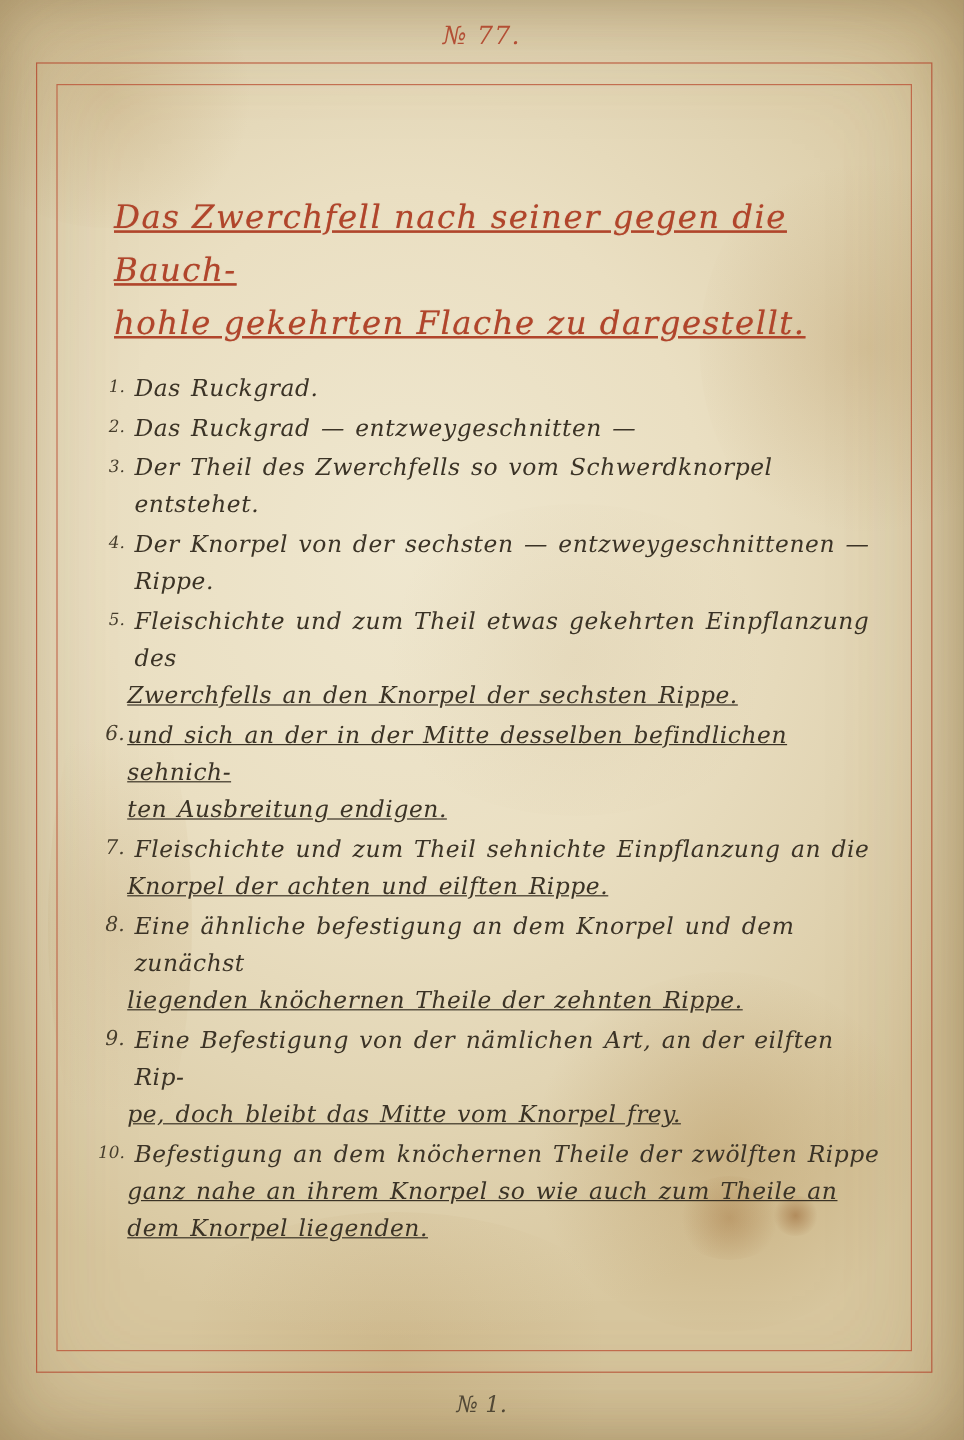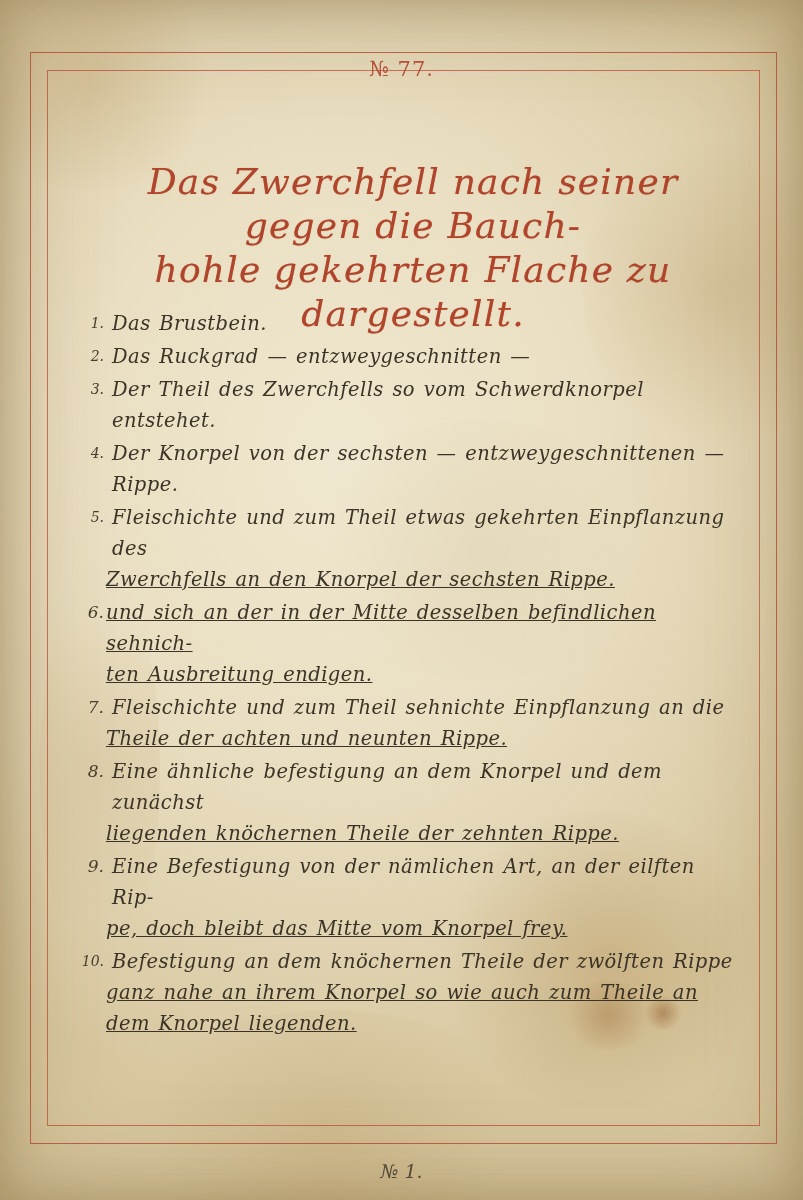--- a/index.html
+++ b/index.html
@@ -67,46 +67,46 @@
     opacity: 0.78;
   }
 
   .folio-top {
     position: absolute;
     left: 0; right: 0; top: 18px;
     text-align: center;
     font-size: 21px;
     color: #b0432a;
     font-family: "DejaVu Serif", serif;
+    font-style: italic;
     letter-spacing: 1px;
     opacity: 0.9;
-    margin-top: 39px;
   }
   .folio-bottom {
     position: absolute;
     left: 0; right: 0; bottom: 18px;
     text-align: center;
     font-size: 19px;
     color: #3e3628;
     font-family: "DejaVu Serif", serif;
     font-style: italic;
     opacity: 0.85;
   }
 
   .title {
     position: absolute;
     left: 95px; right: 72px; top: 160px;
-    text-align: center;
     color: #b1452b;
     font-family: "DejaVu Serif", serif;
     font-style: italic;
-    font-size: 36px;
+    font-size: 27px;
     line-height: 44px;
     letter-spacing: 1.2px;
     text-shadow: 0 0 0.7px rgba(150,60,35,0.5);
+    text-decoration: underline;
   }
   .title .l2 { display: block; }
 
   .content {
     position: absolute;
     left: 70px; right: 60px; top: 308px;
   }
   .entry {
     display: flex;
     align-items: flex-start;
@@ -160,21 +160,21 @@
   <div class="title">
     <span class="l1">Das Zwerchfell nach seiner gegen die Bauch-</span>
     <span class="l2">hohle gekehrten Flache zu dargestellt.</span>
   </div>
 
   <div class="content">
 
     <div class="entry">
       <div class="num">1.</div>
       <div class="txt">
-        <span class="ln">Das Brustbein.</span>
+        <span class="ln">Das Ruckgrad.</span>
       </div>
     </div>
 
     <div class="entry">
       <div class="num">2.</div>
       <div class="txt">
         <span class="ln">Das Ruckgrad — entzweygeschnitten —</span>
       </div>
     </div>
 
@@ -205,21 +205,21 @@
       <div class="txt">
         <span class="ln ind">und sich an der in der Mitte desselben befindlichen sehnich-</span>
         <span class="ln ind">ten Ausbreitung endigen.</span>
       </div>
     </div>
 
     <div class="entry">
       <div class="num big">7.</div>
       <div class="txt">
         <span class="ln">Fleischichte und zum Theil sehnichte Einpflanzung an die</span>
-        <span class="ln ind">Theile der achten und neunten Rippe.</span>
+        <span class="ln ind">Knorpel der achten und eilften Rippe.</span>
       </div>
     </div>
 
     <div class="entry">
       <div class="num big">8.</div>
       <div class="txt">
         <span class="ln">Eine ähnliche befestigung an dem Knorpel und dem zunächst</span>
         <span class="ln ind">liegenden knöchernen Theile der zehnten Rippe.</span>
       </div>
     </div>

